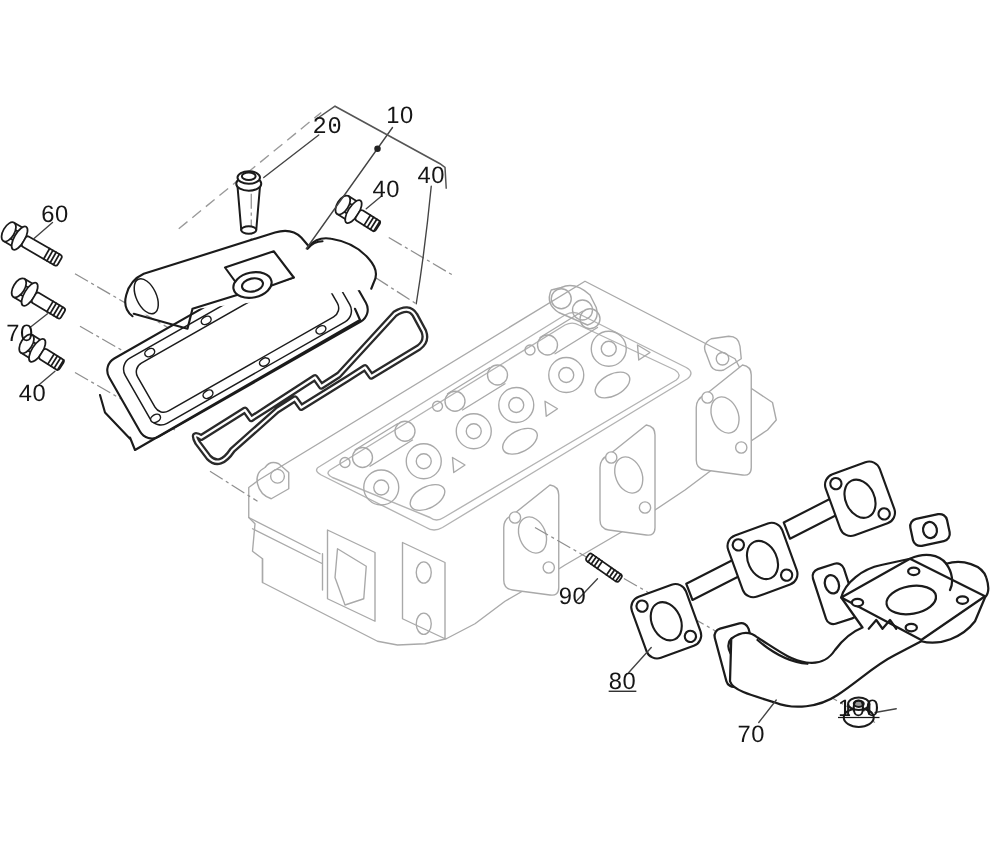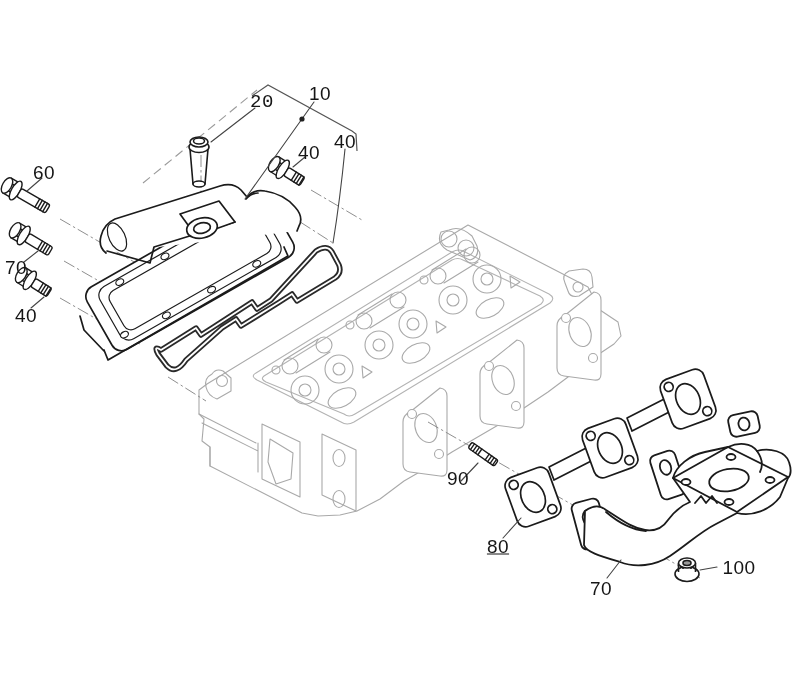--- a/index.html
+++ b/index.html
@@ -286,14 +286,14 @@
   <div class="callout" style="left:320px;top:93px;">10</div>
   <div class="callout" style="left:262px;top:102px;font-family:Liberation Mono, monospace;">20</div>
   <div class="callout" style="left:345px;top:141px;">40</div>
   <div class="callout" style="left:309px;top:152px;">40</div>
   <div class="callout" style="left:26px;top:315px;">40</div>
   <div class="callout" style="left:16px;top:267px;">70</div>
   <div class="callout" style="left:44px;top:172px;">60</div>
   <div class="callout" style="left:601px;top:588px;">70</div>
   <div class="callout" style="left:498px;top:546px;text-decoration:underline;">80</div>
   <div class="callout" style="left:458px;top:478px;">90</div>
-  <div class="callout" style="left:739px;top:567px;">100</div>
+  <div class="callout" style="left:687px;top:567px;text-decoration:underline;">100</div>
 </div>
 
 </body></html>

